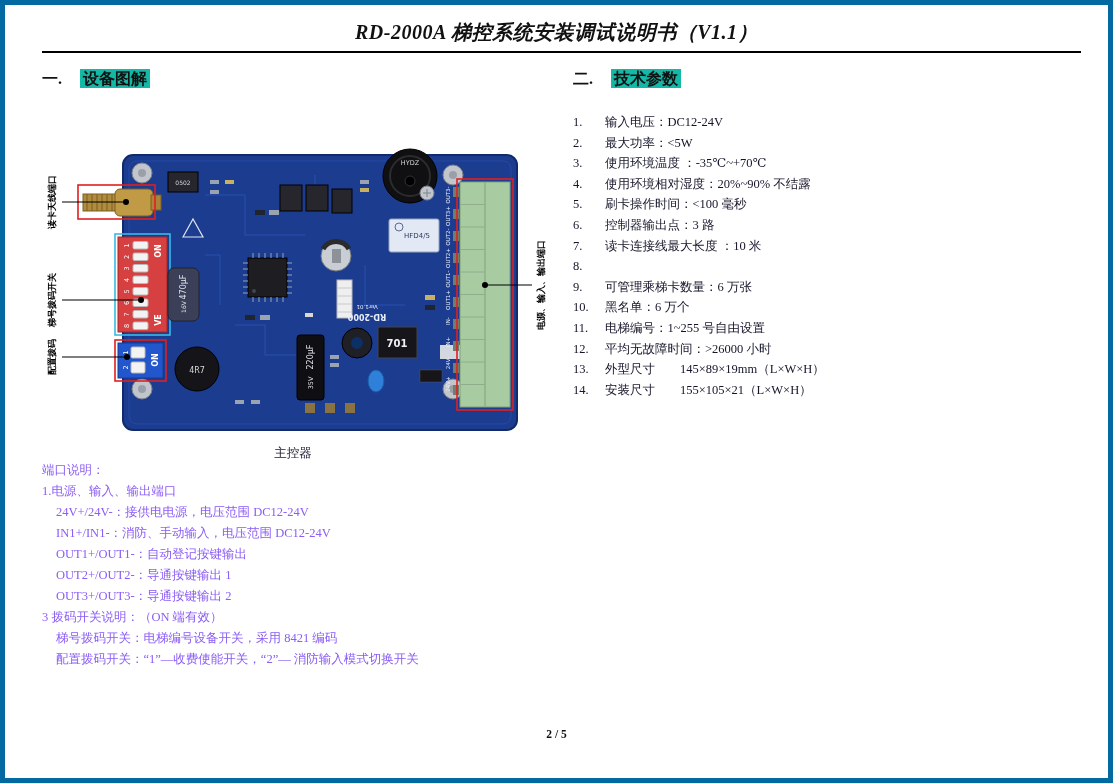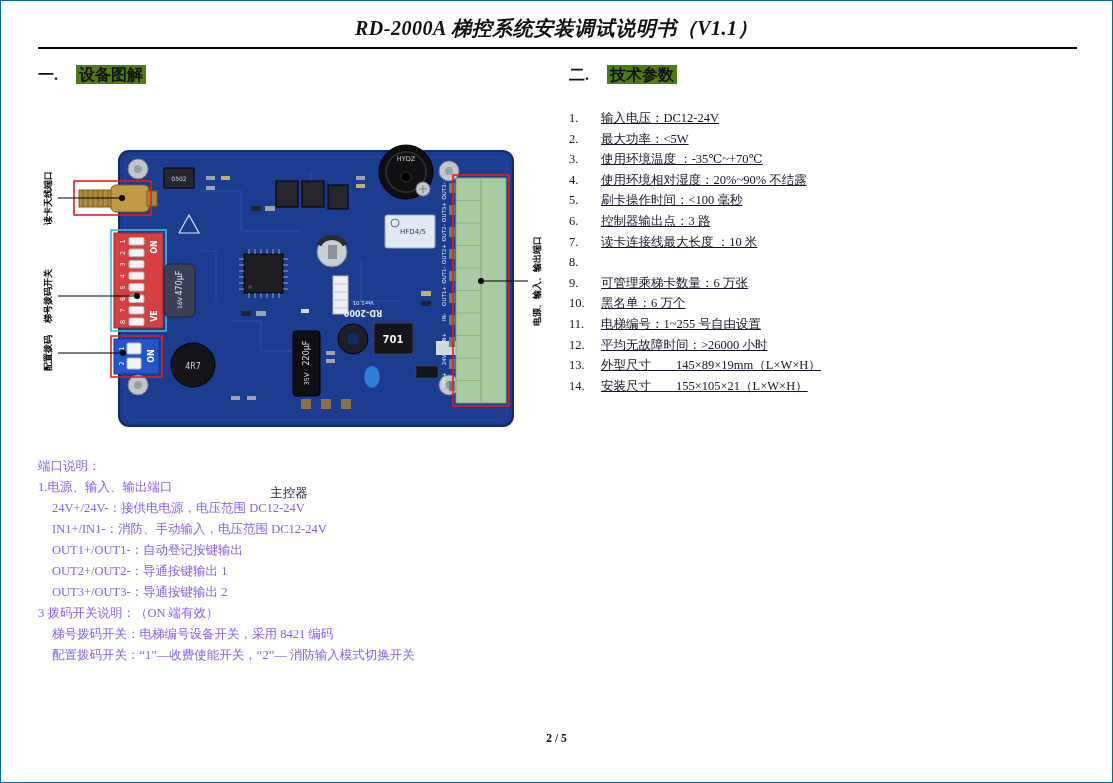--- a/index.html
+++ b/index.html
@@ -1,56 +1,56 @@
 <!DOCTYPE html>
 <html><head>
 <meta charset="utf-8">
 <style>
   * { margin:0; padding:0; box-sizing:border-box; }
   html,body { background:#fff; }
   .page {
     position:relative;
     width:1113px; height:783px;
     background:#fff;
-    border:1px solid #0369a1;
+    border:5px solid #0369a1;
     font-family:"Liberation Serif","DejaVu Serif",serif;
     color:#111;
     overflow:hidden;
   }
   
   .doc-title {
     position:absolute; top:14px; left:0; width:100%;
     text-align:center;
     font-size:20px; font-weight:bold; font-style:italic;
     letter-spacing:0.5px;
   }
   .title-rule {
     position:absolute; top:46px; left:37px; width:1039px; height:0;
     border-top:2px solid #000;
   }
   
   .sec-head { position:absolute; font-size:16px; font-weight:bold; white-space:nowrap; }
   .sec-head .sec-num { margin-right:18px; }
-  .sec-head .sec-title { background:#4d7c0f; padding:1px 3px; }
+  .sec-head .sec-title { background:#14b8a6; padding:1px 3px; }
   #sec-device { top:64px; left:37px; }
   #sec-tech   { top:64px; left:568px; }
 
   
   .tech-list { position:absolute; top:107px; left:568px; width:510px; }
   .tp-row { display:flex; font-size:12.5px; line-height:20.6px; color:#15152a; }
   .tp-num { width:32px; flex:0 0 32px; }
-  .tp-text { white-space:pre;text-decoration:underline; }
+  .tp-text { white-space:pre; }
 
   
   .figure-svg { position:absolute; top:135px; left:28px; }
   svg text { font-family:"DejaVu Sans","Liberation Sans",sans-serif; }
   .callout-label { font-family:"Liberation Serif","DejaVu Serif",serif; font-weight:bold; fill:#000; }
   .fig-caption {
     position:absolute; top:440px; left:238px; width:100px;
-    text-align:center; font-size:12.5px; color:#15152a;margin-top:44px;
+    text-align:center; font-size:12.5px; color:#15152a;
   }
 
   
   .port-desc { position:absolute; top:455px; left:37px; width:520px; }
   .pd-line { font-size:12.5px; line-height:21px; color:#8b5cf6; white-space:pre; }
   .pd-line.ind { padding-left:14px; }
 
   
   .page-footer {
     position:absolute; bottom:38px; left:0; width:100%;

